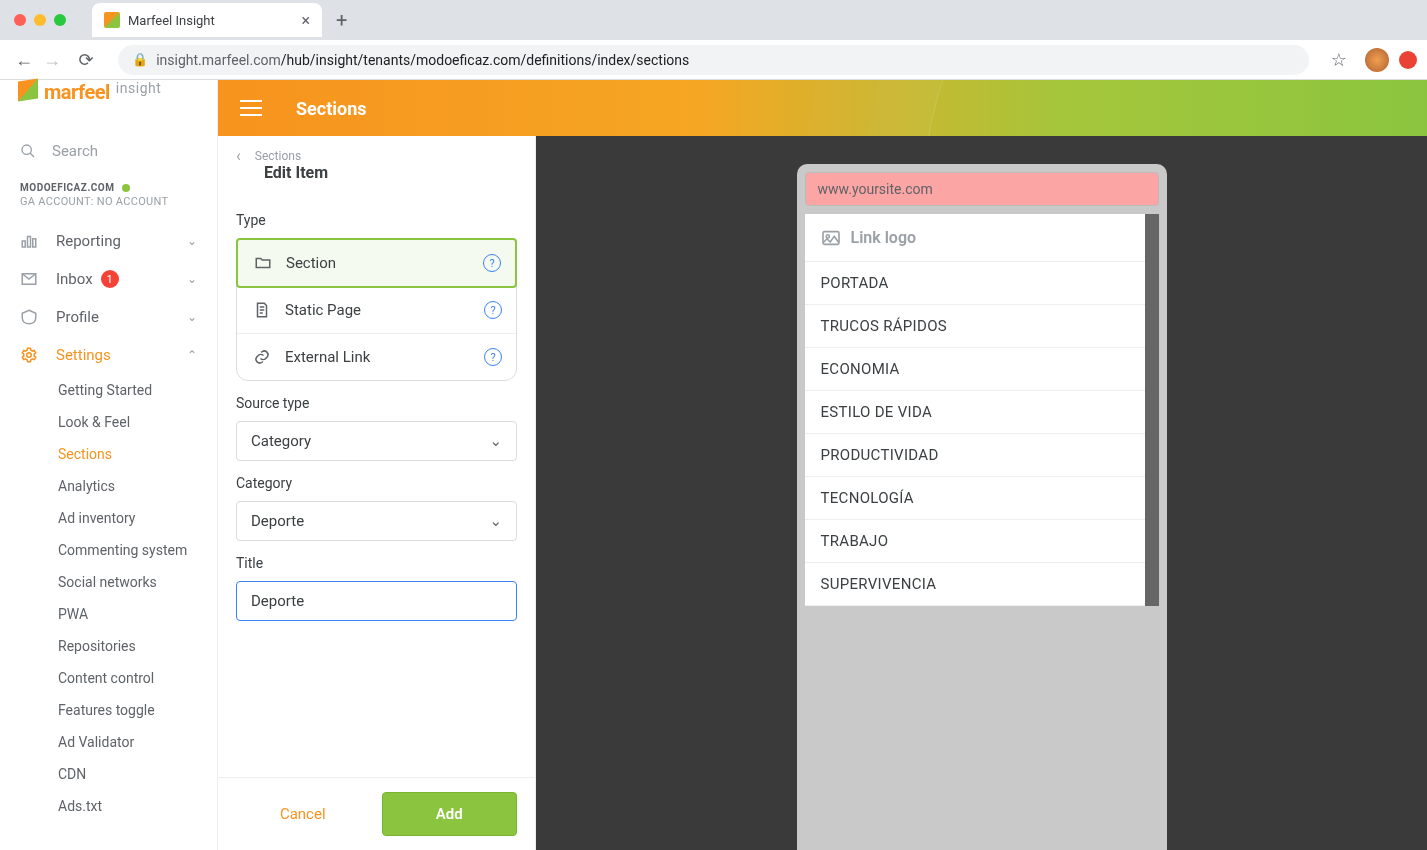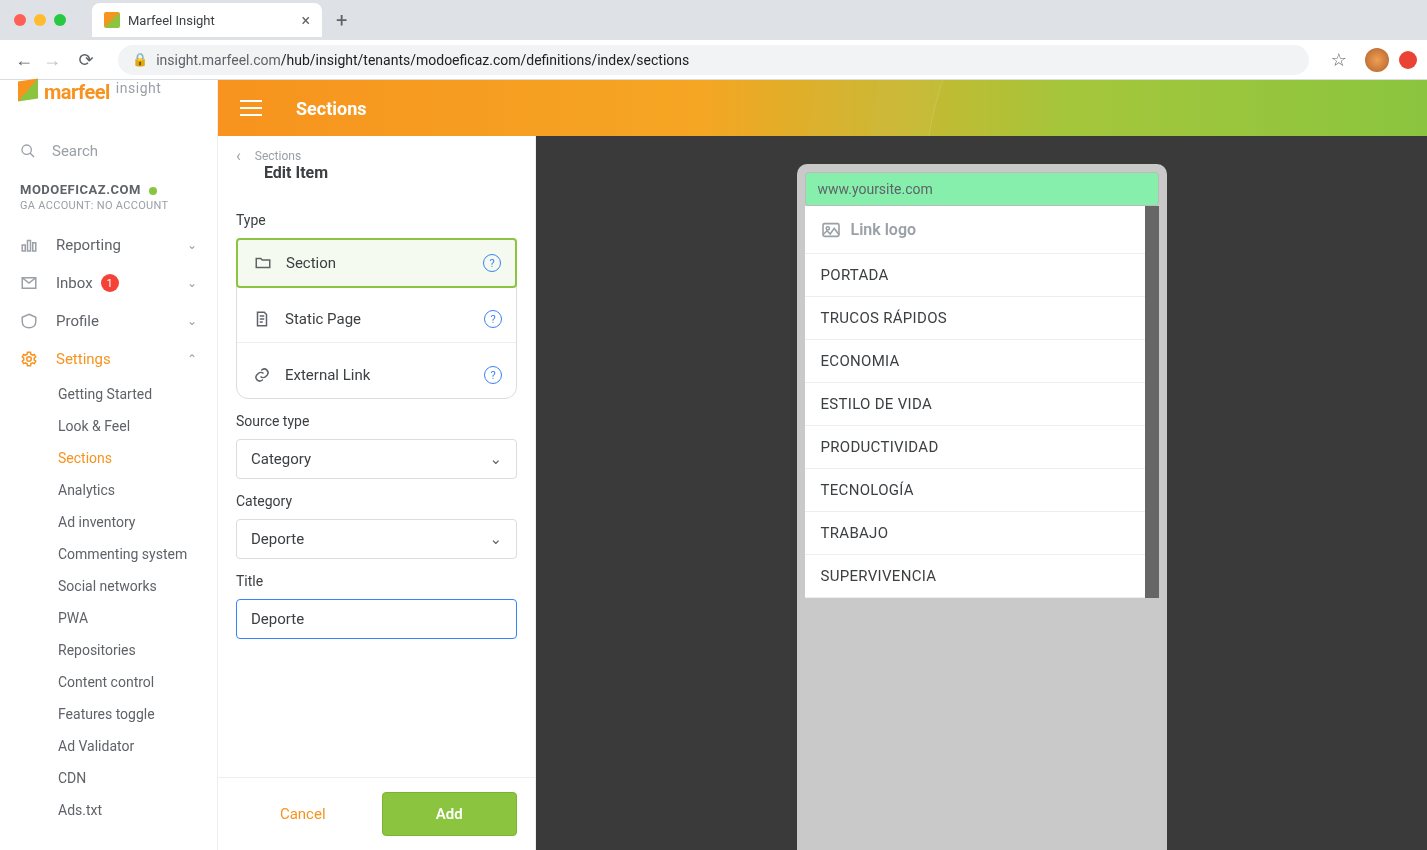--- a/index.html
+++ b/index.html
@@ -42,21 +42,21 @@
 .top-bar { height: 56px; background: linear-gradient(90deg,#f7931e 0%,#f5a623 40%,#a5c63b 70%,#8bc53f 100%); display: flex; align-items: center; padding: 0 22px; color: #fff; position: relative; overflow: hidden; }
 .top-bar::before { content:""; position:absolute; right:-100px; top:-200px; width:600px; height:600px; border:1px solid rgba(255,255,255,0.15); border-radius:50%; box-shadow: 0 0 0 60px rgba(255,255,255,0.02), 0 0 0 120px rgba(255,255,255,0.02);}
 .ham { width: 22px; height: 16px; display: flex; flex-direction: column; justify-content: space-between; margin-right: 34px; cursor: pointer; }
 .ham span { height: 2px; background: #fff; }
 .top-title { font-weight: 700; font-size: 18px; }
 
 .content-row { flex: 1; display: flex; }
 .search-row { display: flex; align-items: center; padding: 6px 20px 14px; color: #9aa0a6; font-size: 15px; }
 .search-row svg { margin-right: 16px; }
 .tenant-block { padding: 8px 20px 14px; }
-.tenant-name { font-size: 13px; color: #5f6368; font-weight: 700; letter-spacing: 0.5px; }
+.tenant-name { font-size: 10px; color: #5f6368; font-weight: 700; letter-spacing: 0.5px; }
 .tenant-dot { width:8px; height:8px; background:#8bc53f; border-radius:50%; display:inline-block; margin-left:4px; vertical-align:middle;}
 .tenant-ga { font-size: 11px; color: #9aa0a6; margin-top: 2px; letter-spacing: 0.3px;}
 
 .nav-item { display: flex; align-items: center; padding: 10px 20px; color: #5f6368; font-size: 15px; cursor: pointer; }
 .nav-item svg, .nav-icon { width: 18px; height: 18px; margin-right: 18px; flex-shrink: 0; }
 .nav-item .chev { margin-left: auto; color: #9aa0a6; font-size: 12px; }
 .nav-item.active { color: #f7931e; }
 .nav-item.active svg { stroke: #f7931e; }
 .badge-count { background:#f44336; color:#fff; font-size:11px; width:18px; height:18px; border-radius:50%; display:inline-flex; align-items:center; justify-content:center; margin-left:8px;}
 
@@ -65,39 +65,39 @@
 
 
 .editor-col { width: 318px; border-right: 1px solid #eee; display: flex; flex-direction: column; }
 .bc-row { display: flex; align-items: center; padding: 10px 18px 0; }
 .bc-back { color: #9aa0a6; font-size: 16px; margin-right: 14px; cursor:pointer; }
 .bc-text { font-size: 12px; color: #9aa0a6; }
 .bc-title { padding: 0 18px 10px 46px; font-size: 16px; font-weight: 700; color: #3c4043; margin-top:-2px;}
 .editor-body { padding: 6px 18px; flex: 1; overflow-y: auto; }
 .label { font-size: 14px; color: #3c4043; margin: 14px 0 10px; }
 .type-box { border: 1px solid #dadce0; border-radius: 12px; }
-.type-opt { display: flex; align-items: center; padding: 14px 16px; font-size: 15px; color: #3c4043; border-bottom: 1px solid #eee; cursor: pointer; position: relative; margin-top: 9px; }
+.type-opt { display: flex; align-items: center; padding: 14px 16px; font-size: 15px; color: #3c4043; border-bottom: 1px solid #eee; cursor: pointer; position: relative; }
 .type-opt:last-child { border-bottom: none; }
 .type-opt.selected { border: 2px solid #8bc53f; background: #f4faef; border-radius: 4px; margin: -1px; }
 .type-opt svg { margin-right: 14px; flex-shrink: 0; }
 .help-q { position: absolute; right: 14px; width: 18px; height: 18px; border: 1px solid #3b82f6; color: #3b82f6; border-radius: 50%; font-size: 11px; display: flex; align-items: center; justify-content: center; }
 
 .select { border: 1px solid #dadce0; border-radius: 4px; padding: 10px 14px; font-size: 15px; color: #3c4043; display: flex; align-items: center; cursor: pointer; }
 .select .chev { margin-left: auto; color: #5f6368; }
 .input { border: 1px solid #3b82f6; border-radius: 4px; padding: 10px 14px; font-size: 15px; color: #3c4043; width: 100%; outline: none; }
 
 .btn-row { display: flex; gap: 12px; padding: 14px 18px; border-top: 1px solid #eee; }
 .btn { flex: 1; padding: 12px 0; border-radius: 4px; font-size: 15px; text-align: center; cursor: pointer; border: none; }
 .btn-cancel { background: transparent; color: #f7931e; }
 .btn-add { background: #8bc53f; color: #fff; font-weight: 600; border: 1px solid #7ab530; }
 
 
 .preview-col { flex: 1; background: #3a3a3a; display: flex; justify-content: center; padding: 28px 0 0; }
 .phone { width: 370px; background: #c9c9c9; border-radius: 10px 10px 0 0; padding: 8px; }
-.addr-bar-mock { background: #86efac; border-radius: 4px; padding: 8px 12px; font-size: 14px; color: #5f6368; border:1px solid #bbb;}
+.addr-bar-mock { background: #fca5a5; border-radius: 4px; padding: 8px 12px; font-size: 14px; color: #5f6368; margin-bottom: 8px; border:1px solid #bbb;}
 .phone-inner { background: #fff; display: flex; }
 .phone-content { flex: 1; }
 .logo-row { display: flex; align-items: center; padding: 14px 16px; color: #9aa0a6; font-weight: 600; font-size: 16px; }
 .logo-row svg { margin-right: 10px; }
 .menu-list { }
 .menu-item { padding: 12px 16px; border-top: 1px solid #eee; font-size: 15px; color: #3c4043; letter-spacing: 0.3px; }
 .menu-item:last-child { border-bottom: 1px solid #eee; }
 .phone-scroll { width: 14px; background: #666; }
 </style>
 </head>

